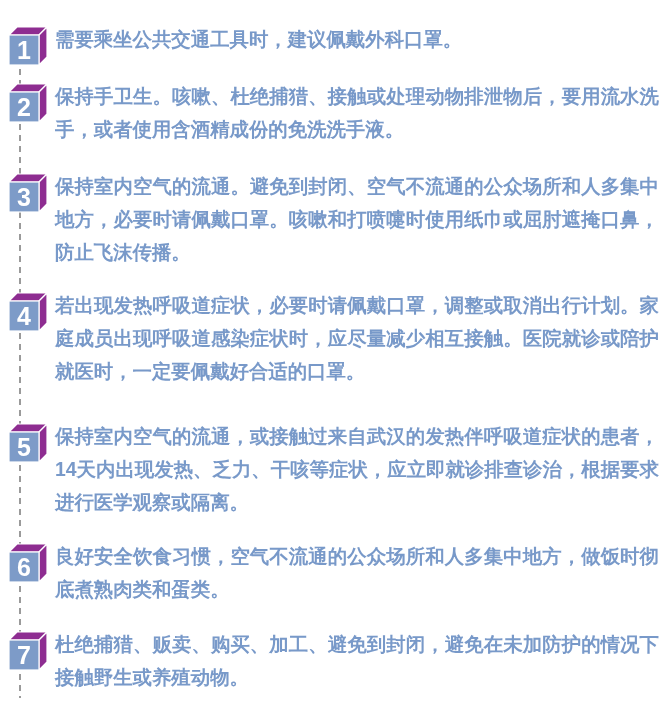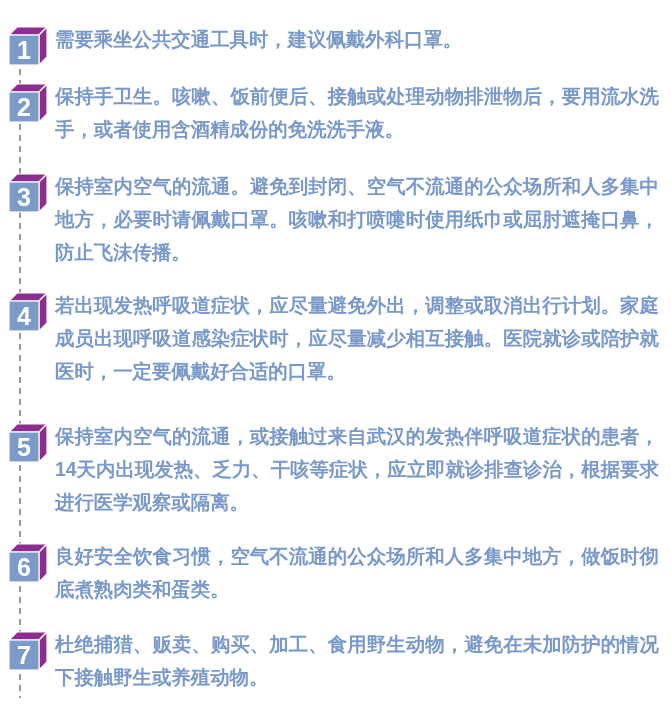--- a/index.html
+++ b/index.html
@@ -106,21 +106,21 @@
 
   <div class="item item-2">
     <div class="badge">
       <svg viewBox="0 0 42 42" aria-hidden="true">
         <polygon class="face-side" points="2,10 10,2 40,2 32,10"></polygon>
         <polygon class="face-side" points="32,10 40,2 40,32 32,40"></polygon>
         <rect class="face-front" x="2" y="10" width="30" height="30"></rect>
       </svg>
       <span class="num">2</span>
     </div>
-    <div class="tip-text">保持手卫生。咳嗽、饭前便后、接触或处理动物排泄物后，要用流水洗手，或者使用含酒精成份的免洗洗手液。</div>
+    <div class="tip-text">保持手卫生。咳嗽、杜绝捕猎、接触或处理动物排泄物后，要用流水洗手，或者使用含酒精成份的免洗洗手液。</div>
   </div>
 
   <div class="item item-3">
     <div class="badge">
       <svg viewBox="0 0 42 42" aria-hidden="true">
         <polygon class="face-side" points="2,10 10,2 40,2 32,10"></polygon>
         <polygon class="face-side" points="32,10 40,2 40,32 32,40"></polygon>
         <rect class="face-front" x="2" y="10" width="30" height="30"></rect>
       </svg>
       <span class="num">3</span>
@@ -130,21 +130,21 @@
 
   <div class="item item-4">
     <div class="badge">
       <svg viewBox="0 0 42 42" aria-hidden="true">
         <polygon class="face-side" points="2,10 10,2 40,2 32,10"></polygon>
         <polygon class="face-side" points="32,10 40,2 40,32 32,40"></polygon>
         <rect class="face-front" x="2" y="10" width="30" height="30"></rect>
       </svg>
       <span class="num">4</span>
     </div>
-    <div class="tip-text">若出现发热呼吸道症状，应尽量避免外出，调整或取消出行计划。家庭成员出现呼吸道感染症状时，应尽量减少相互接触。医院就诊或陪护就医时，一定要佩戴好合适的口罩。</div>
+    <div class="tip-text">若出现发热呼吸道症状，必要时请佩戴口罩，调整或取消出行计划。家庭成员出现呼吸道感染症状时，应尽量减少相互接触。医院就诊或陪护就医时，一定要佩戴好合适的口罩。</div>
   </div>
 
   <div class="item item-5">
     <div class="badge">
       <svg viewBox="0 0 42 42" aria-hidden="true">
         <polygon class="face-side" points="2,10 10,2 40,2 32,10"></polygon>
         <polygon class="face-side" points="32,10 40,2 40,32 32,40"></polygon>
         <rect class="face-front" x="2" y="10" width="30" height="30"></rect>
       </svg>
       <span class="num">5</span>
@@ -166,16 +166,16 @@
 
   <div class="item item-7">
     <div class="badge">
       <svg viewBox="0 0 42 42" aria-hidden="true">
         <polygon class="face-side" points="2,10 10,2 40,2 32,10"></polygon>
         <polygon class="face-side" points="32,10 40,2 40,32 32,40"></polygon>
         <rect class="face-front" x="2" y="10" width="30" height="30"></rect>
       </svg>
       <span class="num">7</span>
     </div>
-    <div class="tip-text">杜绝捕猎、贩卖、购买、加工、食用野生动物，避免在未加防护的情况下接触野生或养殖动物。</div>
+    <div class="tip-text">杜绝捕猎、贩卖、购买、加工、避免到封闭，避免在未加防护的情况下接触野生或养殖动物。</div>
   </div>
 
 </div>
 
 </body></html>

